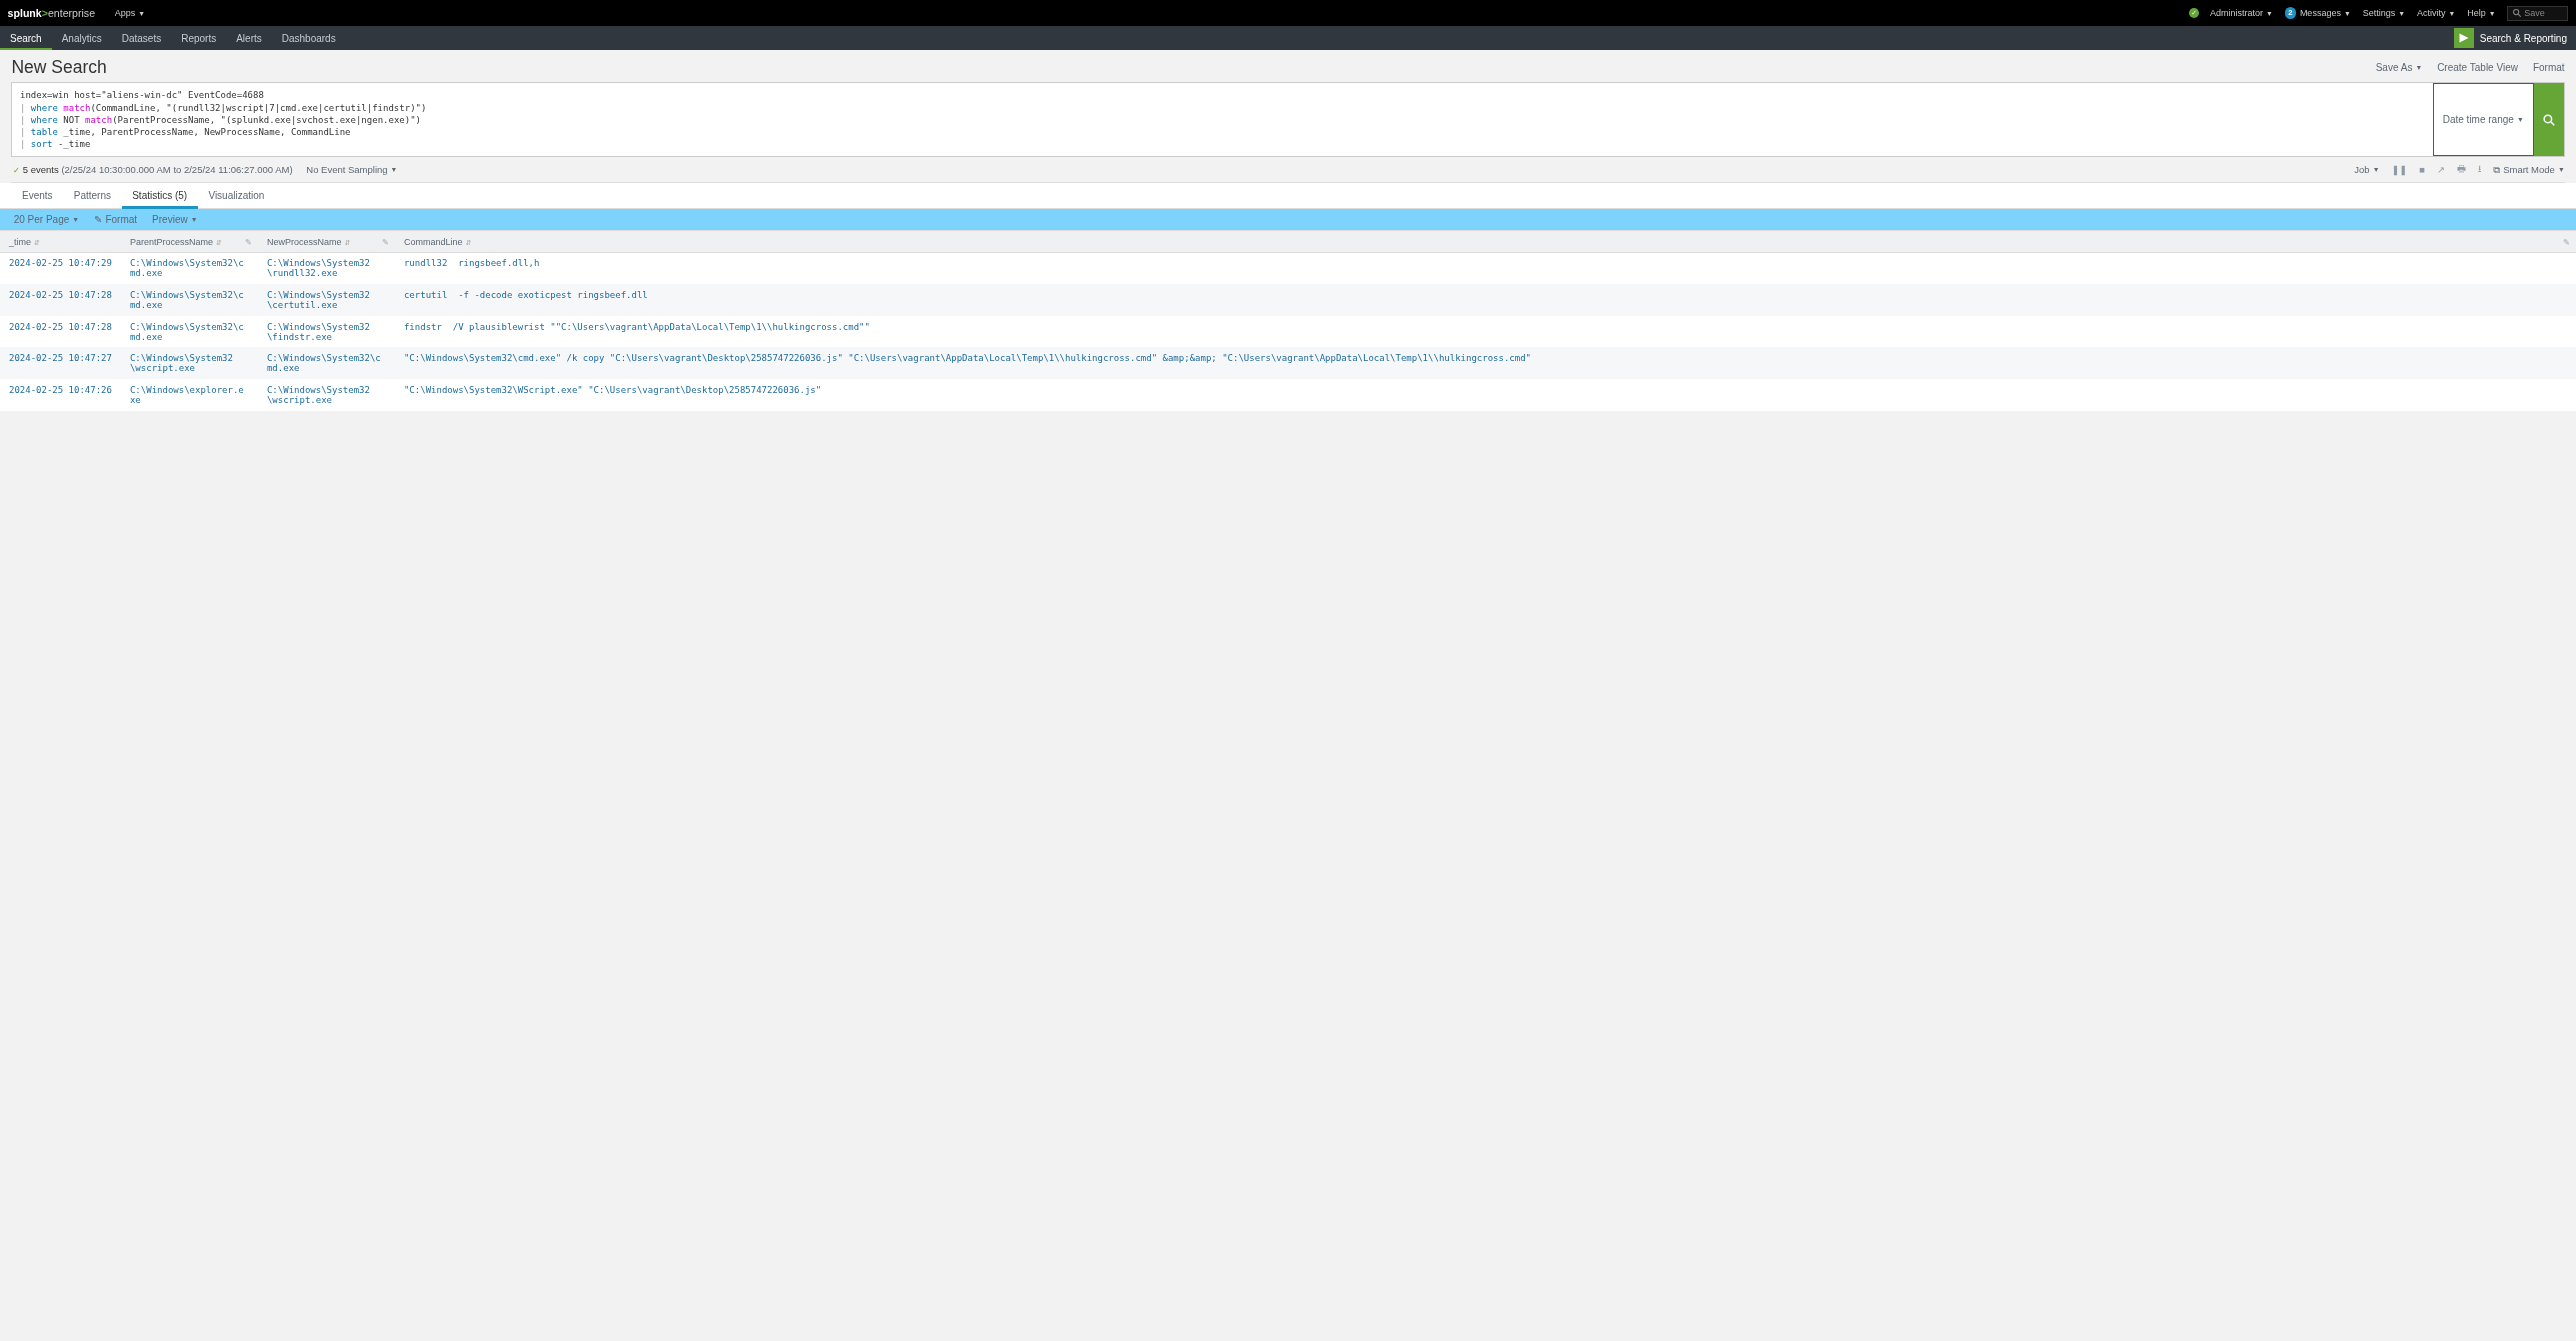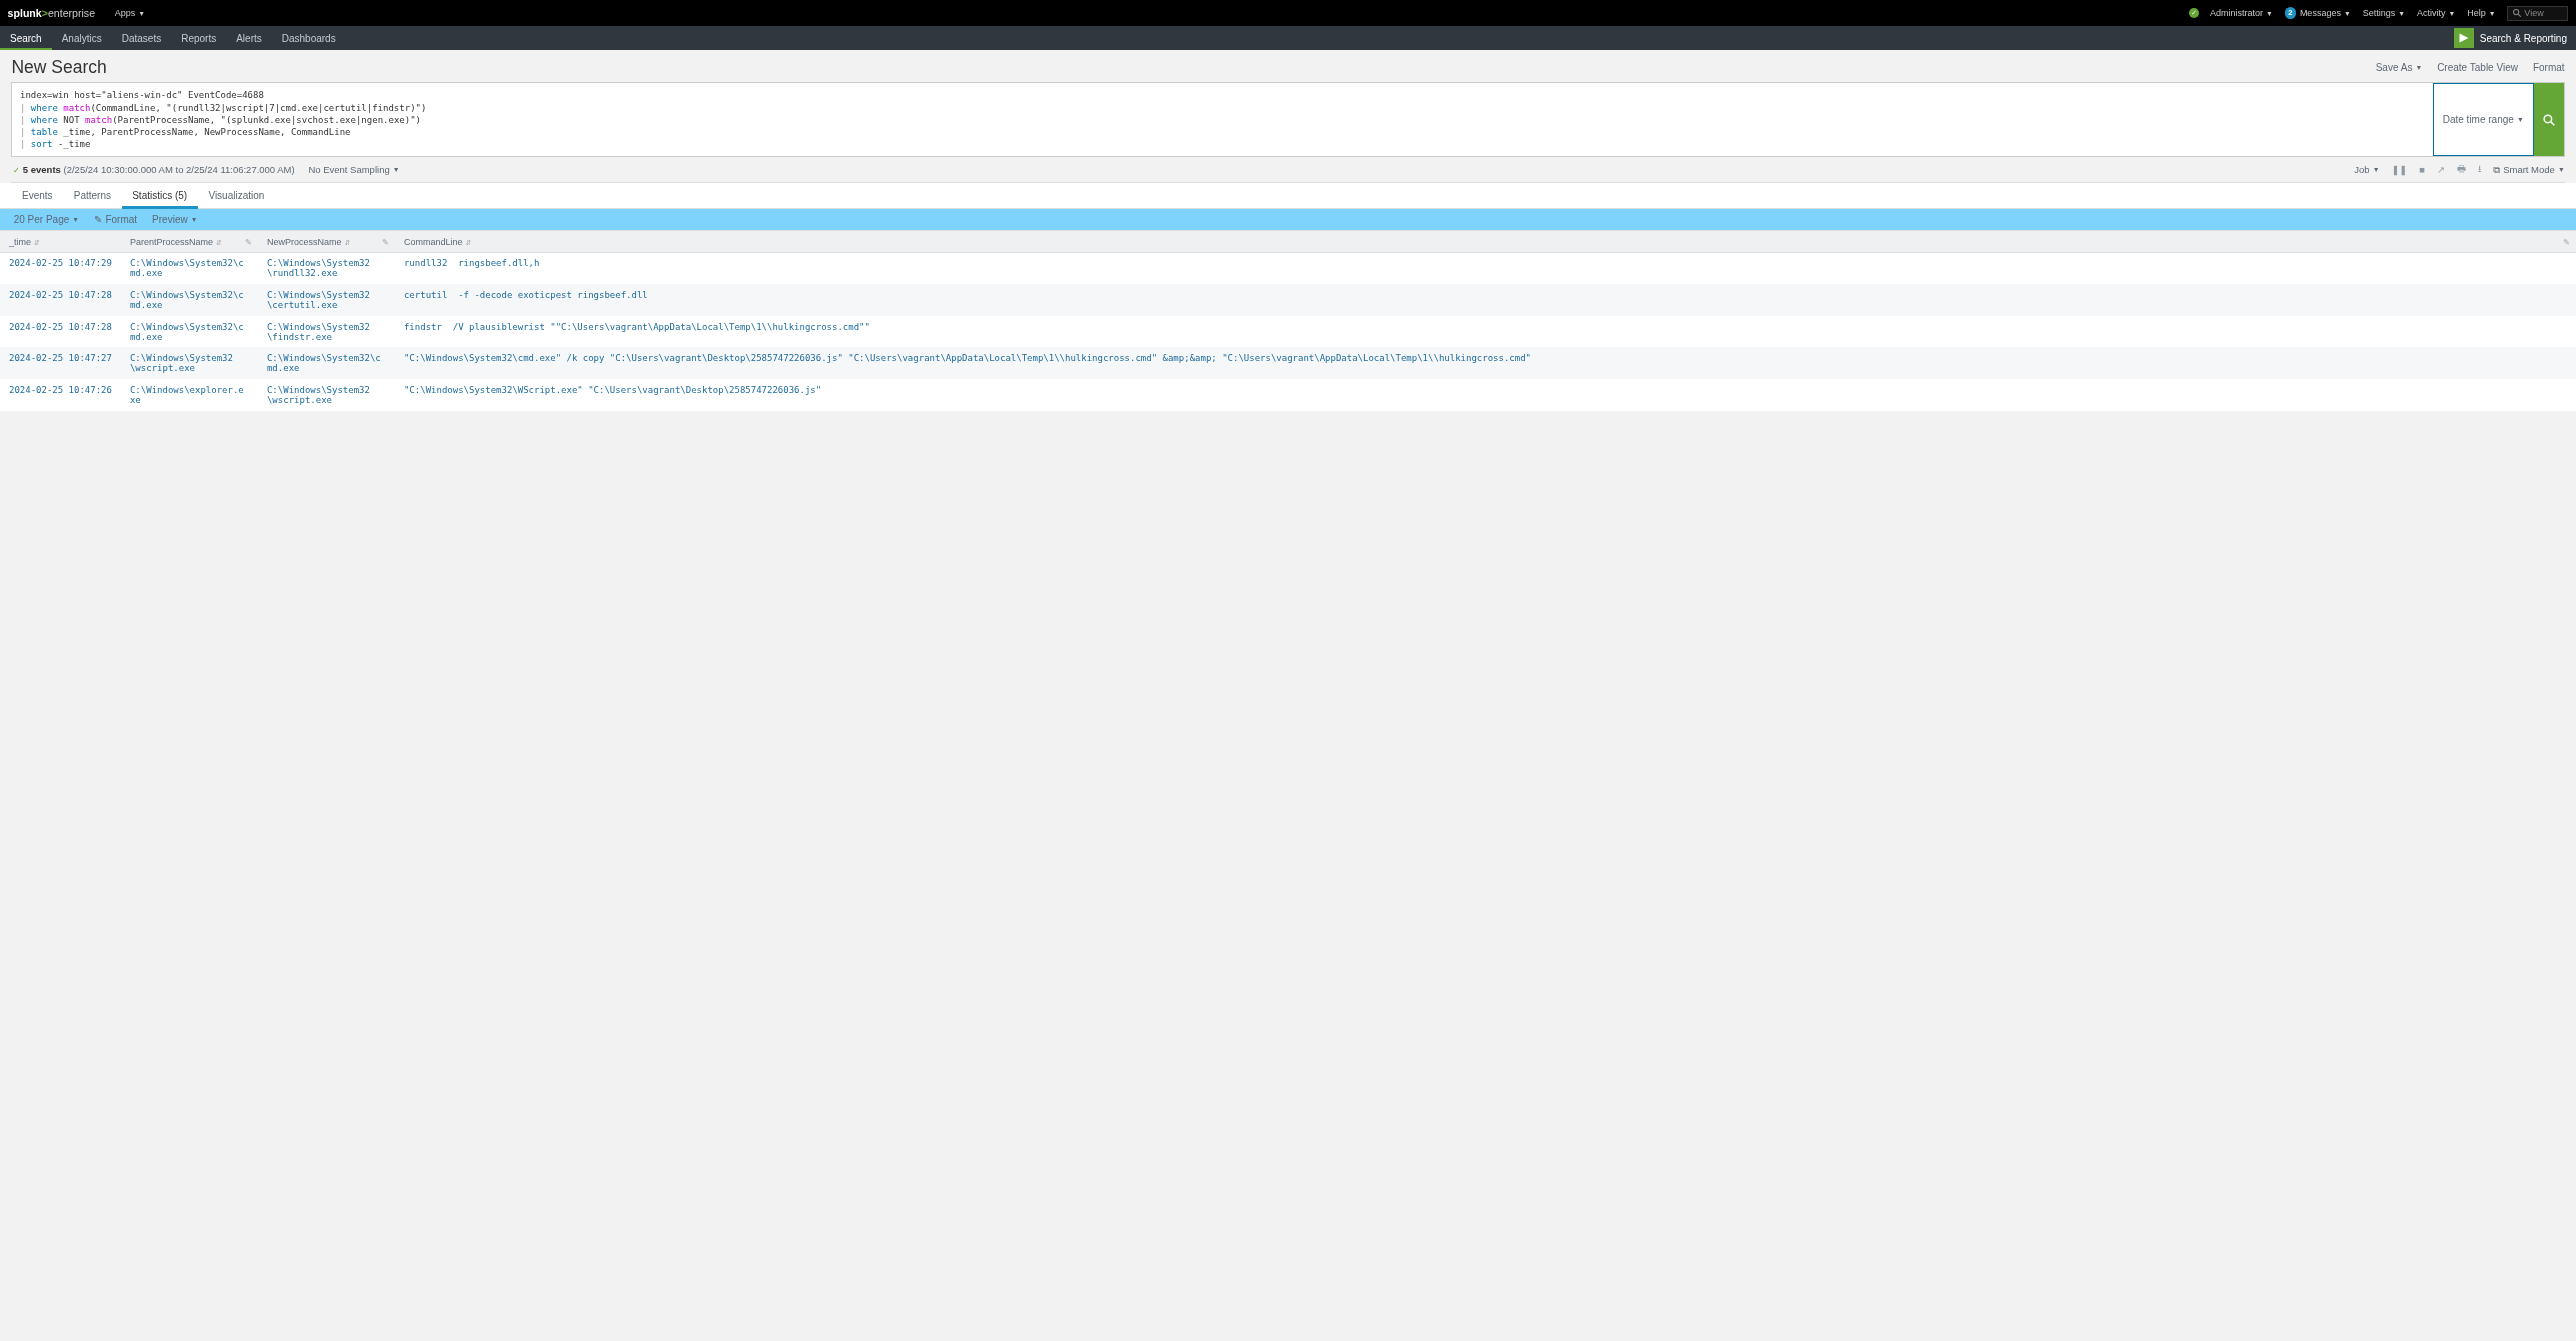--- a/index.html
+++ b/index.html
@@ -27,21 +27,21 @@
   .searchbar { display:flex; align-items:stretch; background:#fff; border:0.8px solid #ccc; }
   .search-input { flex:1; padding:6px 7.6px; font-family:Consolas,Monaco,monospace; font-size:9px; line-height:1.35; white-space:pre-wrap; color:#333;}
   .kw-blue { color:#006eaa; } 
   .kw-pink { color:#cf00cf; } 
   .pipe { color:#999;}
   .time-btn { border:0.8px solid #006eaa; border-left:0.8px solid #006eaa; padding:0 9px; display:flex; align-items:center; color:#5c6773; cursor:pointer; background:#fff;}
   .go-btn { background:#65a637; width:30px; display:flex; align-items:center; justify-content:center; cursor:pointer;}
   .go-btn svg { fill:#fff; }
   .statusbar { display:flex; align-items:center; padding:4.6px 0 4.6px 1.5px; font-size:9.5px; color:#5c6773; border-bottom:0.8px solid #ddd;}
   .check { color:#65a637; margin-right:3px; font-size:8.3px;}
-  .status-main b { color:#333; font-weight:700;text-align:center;}
+  .status-main b { color:#333; font-weight:400;text-align:center;}
   .status-item { margin-left:13.7px; display:flex; align-items:center; cursor:pointer;}
   .status-right { margin-left:auto; display:flex; align-items:center; gap:12px; color:#8f9aa7;}
   .tabs { display:flex; border-bottom:0.8px solid #ddd; background:#fff; margin:0 -11.4px; padding:0 11.4px;}
   .tab { padding:6.8px 10.6px; font-size:10px; color:#5c6773; cursor:pointer; position:relative;}
   .tab.active { color:#333; }
   .tab.active::after { content:""; position:absolute; left:0; right:0; bottom:-0.8px; height:2.3px; background:#1e93c6;}
   .toolbar { display:flex; align-items:center; padding:5.3px 0; gap:15px; font-size:10px; color:#5c6773; border-bottom:0.8px solid #ddd; background:#7dd3fc; margin:0 -11.4px; padding-left:13.7px;}
   .toolbar .tb-item { cursor:pointer; display:flex; align-items:center;}
   table { width:100%; border-collapse:collapse; font-size:9px; background:#fff;}
   thead th { background:#eef0f2; text-align:left; font-weight:normal; color:#5c6773; padding:5.3px 9px; border-bottom:0.8px solid #ddd; position:relative;}
@@ -87,21 +87,21 @@
     </span>
   <span class="top-item">
       <span>Help</span>
       <span class="caret">▼</span>
     </span>
   <span class="find-box">
     <svg width="8.3" height="8.3" viewBox="0 0 16 16">
         <circle cx="6" cy="6" r="5" fill="none" stroke="#888" stroke-width="2"></circle>
         <line x1="10" y1="10" x2="15" y2="15" stroke="#888" stroke-width="2"></line>
       </svg>
-    <span style="margin-left:3px">View</span>
+    <span style="margin-left:3px">Save</span>
   </span>
 </div>
 
 <div class="navbar">
   <span class="nav-item active">Search</span>
   <span class="nav-item">Analytics</span>
   <span class="nav-item">Datasets</span>
   <span class="nav-item">Reports</span>
   <span class="nav-item">Alerts</span>
   <span class="nav-item">Dashboards</span>

